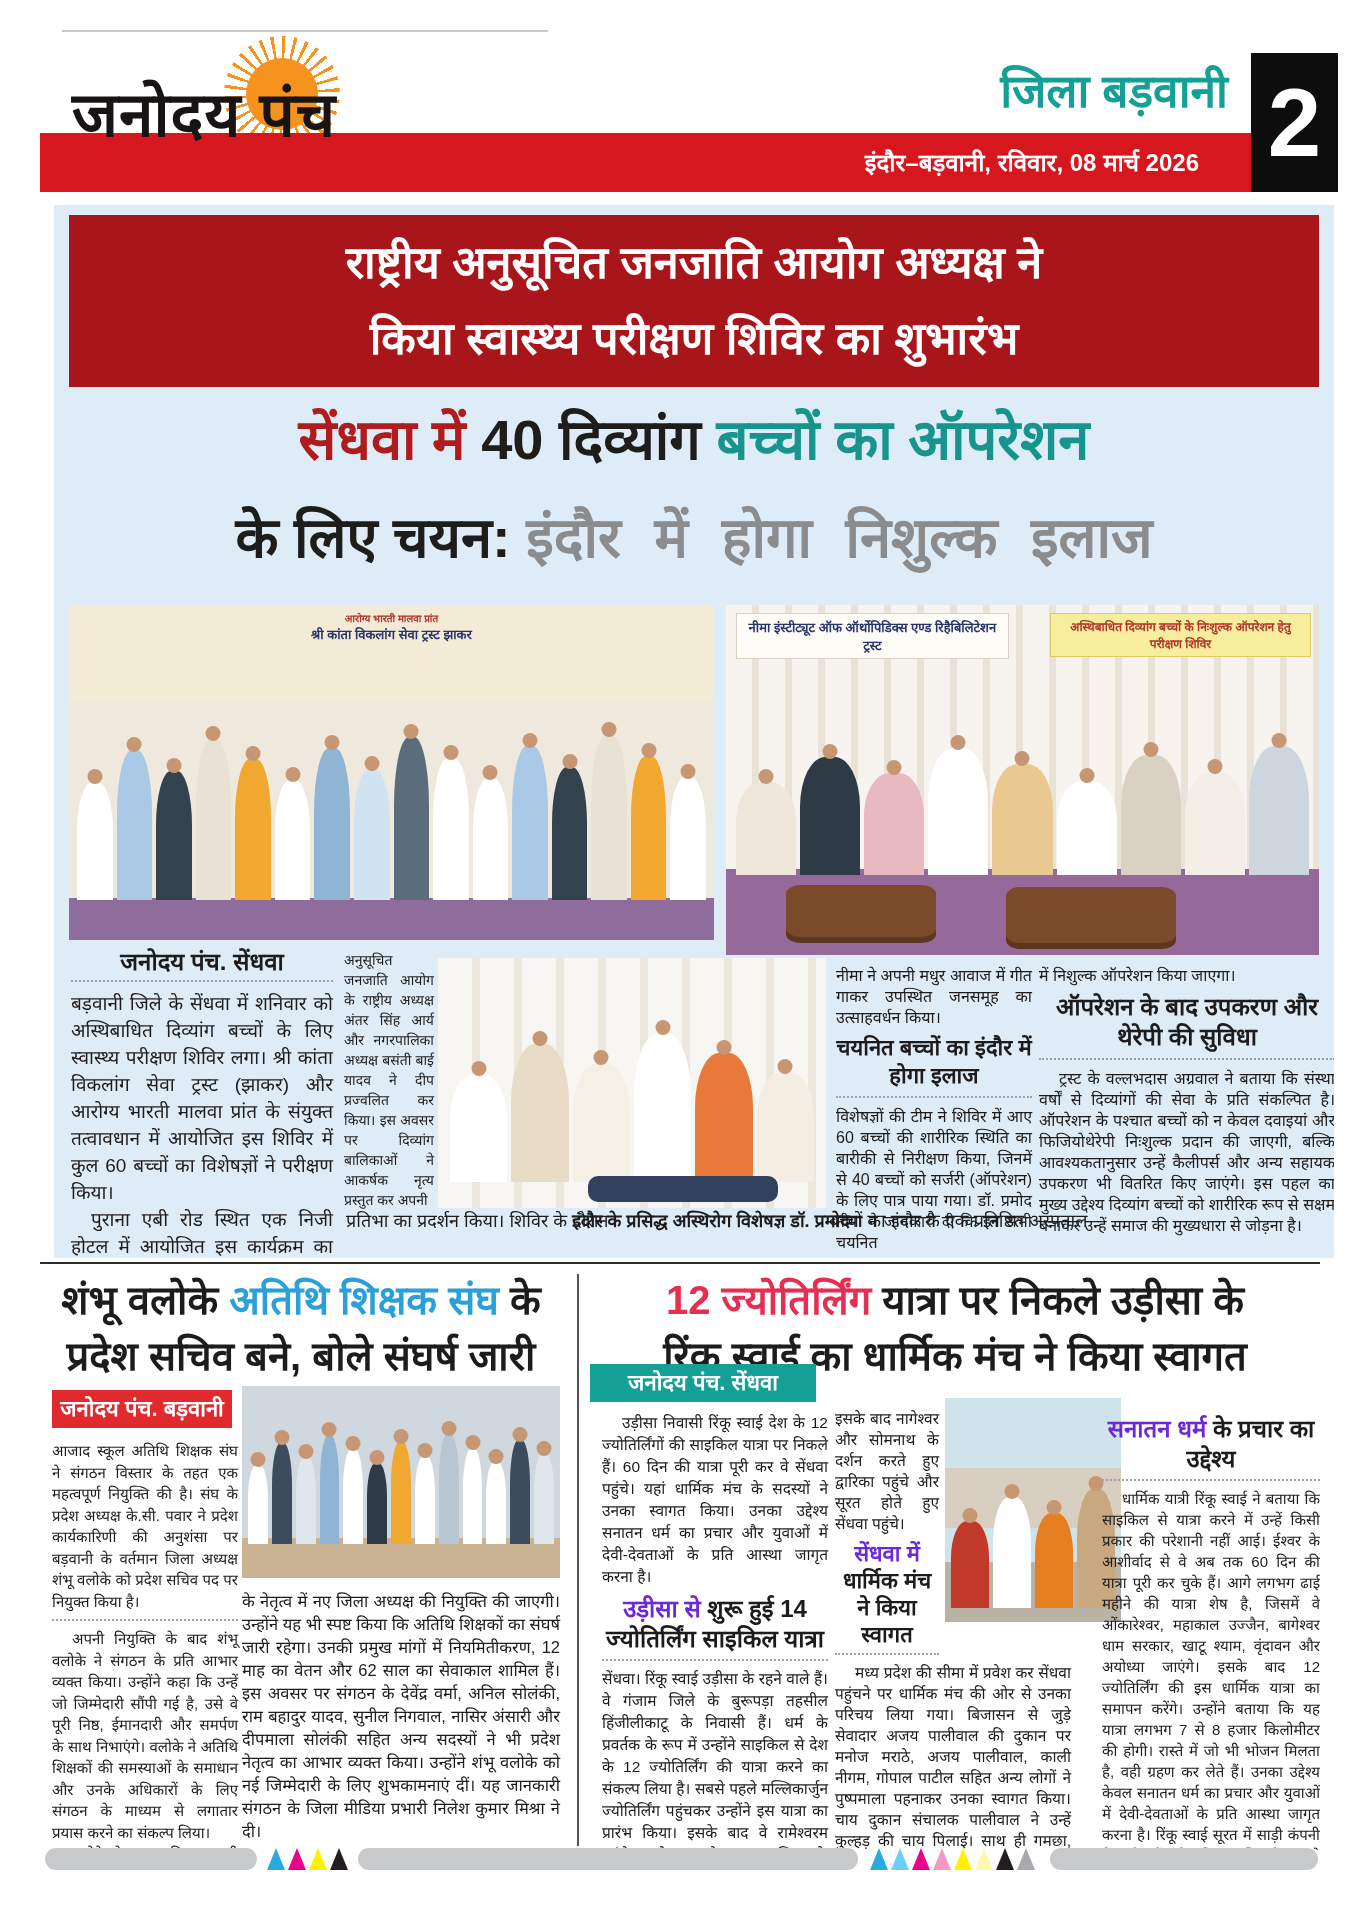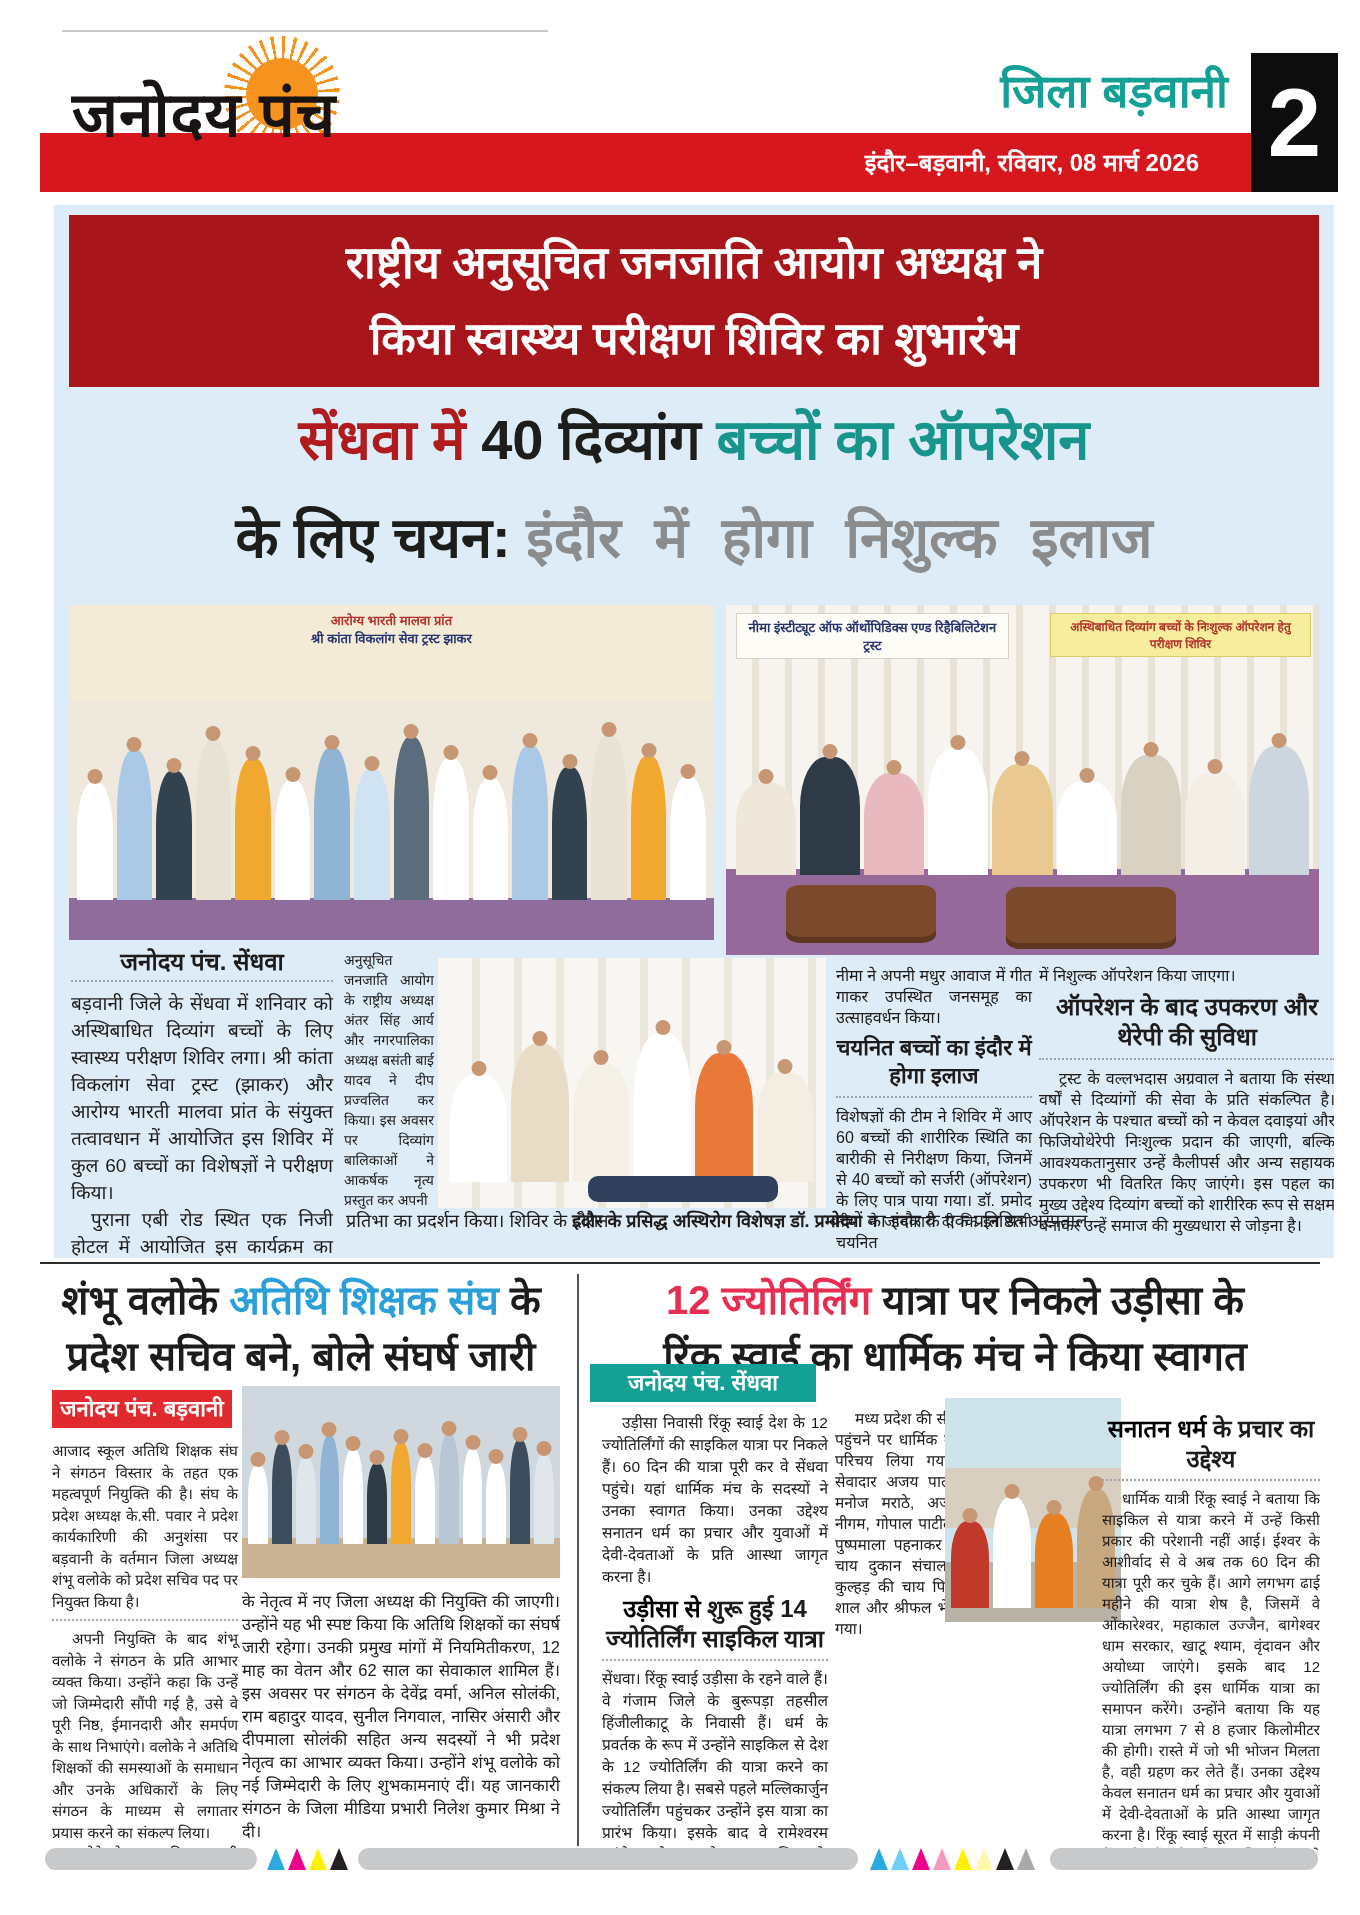--- a/index.html
+++ b/index.html
@@ -23,21 +23,21 @@
   .panel1{left:40px;top:205px;width:1280px;height:1053px;background:#ddecf6;overflow:hidden;margin-left:14px;}
   .kicker{position:absolute;left:15px;top:10px;width:1250px;height:172px;background:#a8151a;
           color:#fff;text-align:center;font-weight:bold;font-size:45px;line-height:76px;padding-top:10px;box-sizing:border-box;}
   .bighead{position:absolute;left:0;top:186px;width:1280px;text-align:center;font-weight:bold;
            font-size:56px;line-height:98px;}
   .hl-red{color:#b01b1e;} .hl-black{color:#1d1d1b;} .hl-teal{color:#17948b;} .hl-gray{color:#8a8c8e;font-family:Liberation Mono, monospace;}
   
   .ph{position:absolute;overflow:hidden;background:#efe9dd;}
   .ph .floor{position:absolute;left:0;bottom:0;width:100%;background:#8e6d9c;}
   .bannerA{position:absolute;left:0;top:0;width:100%;background:#f4ebd6;text-align:center;padding-top:6px;box-sizing:border-box;}
-  .bannerA .b1{font-size:13px;font-weight:bold;color:#b3342c;}
+  .bannerA .b1{font-size:10px;font-weight:bold;color:#b3342c;}
   .bannerA .b2{font-size:13px;font-weight:bold;color:#27356e;}
   .curtain{position:absolute;inset:0;background:repeating-linear-gradient(90deg,#f7f4ef 0 26px,#e9e3d7 26px 33px);}
   .bannerB{position:absolute;left:10px;top:8px;width:46%;background:#fdfbf6;border:1px solid #d8d2c4;
            font-size:13px;font-weight:bold;color:#27356e;text-align:center;padding:4px 6px;box-sizing:border-box;}
   .bannerC{position:absolute;right:8px;top:8px;width:44%;background:#f7ee9d;border:1px solid #dcca6a;
            font-size:12px;font-weight:bold;color:#b3342c;text-align:center;padding:4px 6px;box-sizing:border-box;}
   .table{position:absolute;background:#7a4a2b;border-radius:14px/9px;box-shadow:0 6px 0 #5d3620;}
   .figs{position:absolute;display:flex;align-items:flex-end;}
   .fig{flex:1;margin:0 2px;border-radius:42% 42% 0 0;position:relative;min-width:0;}
   .fig::after{content:'';position:absolute;top:-13px;left:50%;transform:translateX(-50%);
@@ -56,21 +56,21 @@
   .s1c3 .subhead{font-size:22px;line-height:28px;}
   .s1c4 .subhead{font-size:24px;line-height:30px;}
   .runrow{position:absolute;top:1003px;font-size:18px;white-space:nowrap;}
   .r1{left:292px;} .capmid{left:518px;font-weight:bold;} .r2{left:775px;}
   .hline{left:40px;top:1262px;width:1280px;height:2px;background:#2b2b2b;}
   .vline{left:577px;top:1274px;width:2px;height:572px;background:#555;}
   
   .story2{left:40px;top:1272px;width:522px;height:578px;overflow:hidden;}
   .story3{left:590px;top:1272px;width:730px;height:578px;overflow:hidden;}
   .bhead{position:absolute;left:0;top:0;width:100%;text-align:center;font-weight:bold;font-size:40px;line-height:56px;}
-  .bl-blue{color:#2ba0d8;} .bl-crimson{color:#e62e52;} .sub-red{color:#000000;}
+  .bl-blue{color:#2ba0d8;} .bl-crimson{color:#e62e52;} .sub-red{color:#6d28d9;}
   .bybox{position:absolute;height:38px;color:#fff;font-weight:bold;font-size:22px;text-align:center;line-height:38px;}
   .bybox.red{background:#e02a2e;left:12px;top:118px;width:180px;}
   .bybox.teal{background:#14a094;left:0;top:92px;width:226px;}
   .s2c1{left:12px;top:168px;width:186px;font-size:15px;line-height:21.5px;}
   .s2c2{left:202px;top:318px;width:318px;font-size:16.5px;line-height:23px;}
   .dotsep{border-bottom:2px dotted #9aa4ad;margin:7px 0;}
   .s3c1{left:12px;top:140px;width:226px;font-size:15.5px;line-height:22px;}
   .s3mid{left:245px;top:136px;width:236px;font-size:15.5px;line-height:21px;}
   .s3mid .narrow{width:104px;}
   .s3c3{left:512px;top:136px;width:218px;font-size:15px;line-height:21px;}
@@ -235,20 +235,24 @@
   </div>
   <div class="bybox teal">जनोदय पंच. सेंधवा</div>
 
   <div class="abs s3c1">
     <div class="bodytxt indent">उड़ीसा निवासी रिंकू स्वाई देश के 12 ज्योतिर्लिंगों की साइकिल यात्रा पर निकले हैं। 60 दिन की यात्रा पूरी कर वे सेंधवा पहुंचे। यहां धार्मिक मंच के सदस्यों ने उनका स्वागत किया। उनका उद्देश्य सनातन धर्म का प्रचार और युवाओं में देवी-देवताओं के प्रति आस्था जागृत करना है।</div>
     <div class="bsub"><span class="sub-red">उड़ीसा से</span><span> शुरू हुई 14 ज्योतिर्लिंग साइकिल यात्रा</span></div>
     <div class="bodytxt">सेंधवा। रिंकू स्वाई उड़ीसा के रहने वाले हैं। वे गंजाम जिले के बुरूपड़ा तहसील हिंजीलीकाटू के निवासी हैं। धर्म के प्रवर्तक के रूप में उन्होंने साइकिल से देश के 12 ज्योतिर्लिंग की यात्रा करने का संकल्प लिया है। सबसे पहले मल्लिकार्जुन ज्योतिर्लिंग पहुंचकर उन्होंने इस यात्रा का प्रारंभ किया। इसके बाद वे रामेश्वरम पहुंचे। रामेश्वरम के बाद नासिक के त्र्यंबकेश्वर के दर्शन किए।</div>
   </div>
 
   <div class="abs s3mid">
+    <div class="narrow">
+      <div class="bodytxt">इसके बाद नागेश्वर और सोमनाथ के दर्शन करते हुए द्वारिका पहुंचे और सूरत होते हुए सेंधवा पहुंचे।</div>
+      <div class="bsub"><span class="sub-red">सेंधवा में</span><span> धार्मिक मंच ने किया स्वागत</span></div>
+    </div>
     <div class="bodytxt indent">मध्य प्रदेश की सीमा में प्रवेश कर सेंधवा पहुंचने पर धार्मिक मंच की ओर से उनका परिचय लिया गया। बिजासन से जुड़े सेवादार अजय पालीवाल की दुकान पर मनोज मराठे, अजय पालीवाल, काली नीगम, गोपाल पाटील सहित अन्य लोगों ने पुष्पमाला पहनाकर उनका स्वागत किया। चाय दुकान संचालक पालीवाल ने उन्हें कुल्हड़ की चाय पिलाई। साथ ही गमछा, शाल और श्रीफल भेंट कर सम्मानित किया गया।</div>
   </div>
 
   <div class="ph" style="left:355px;top:126px;width:176px;height:224px;background:#cfe3ea;">
     <div style="position:absolute;left:0;top:70px;width:100%;height:60px;background:#d8cfc0;"></div>
     <div class="floor" style="height:60px;background:#b9b2a6;"></div>
     <div class="figs" style="left:4px;right:4px;bottom:14px;height:140px;">
         <div class="fig" style="background: rgb(192, 57, 43); height: 62%;"></div>
         <div class="fig" style="background: rgb(255, 255, 255); height: 79%;"></div>
         <div class="fig" style="background: rgb(230, 126, 34); height: 68%;"></div>

